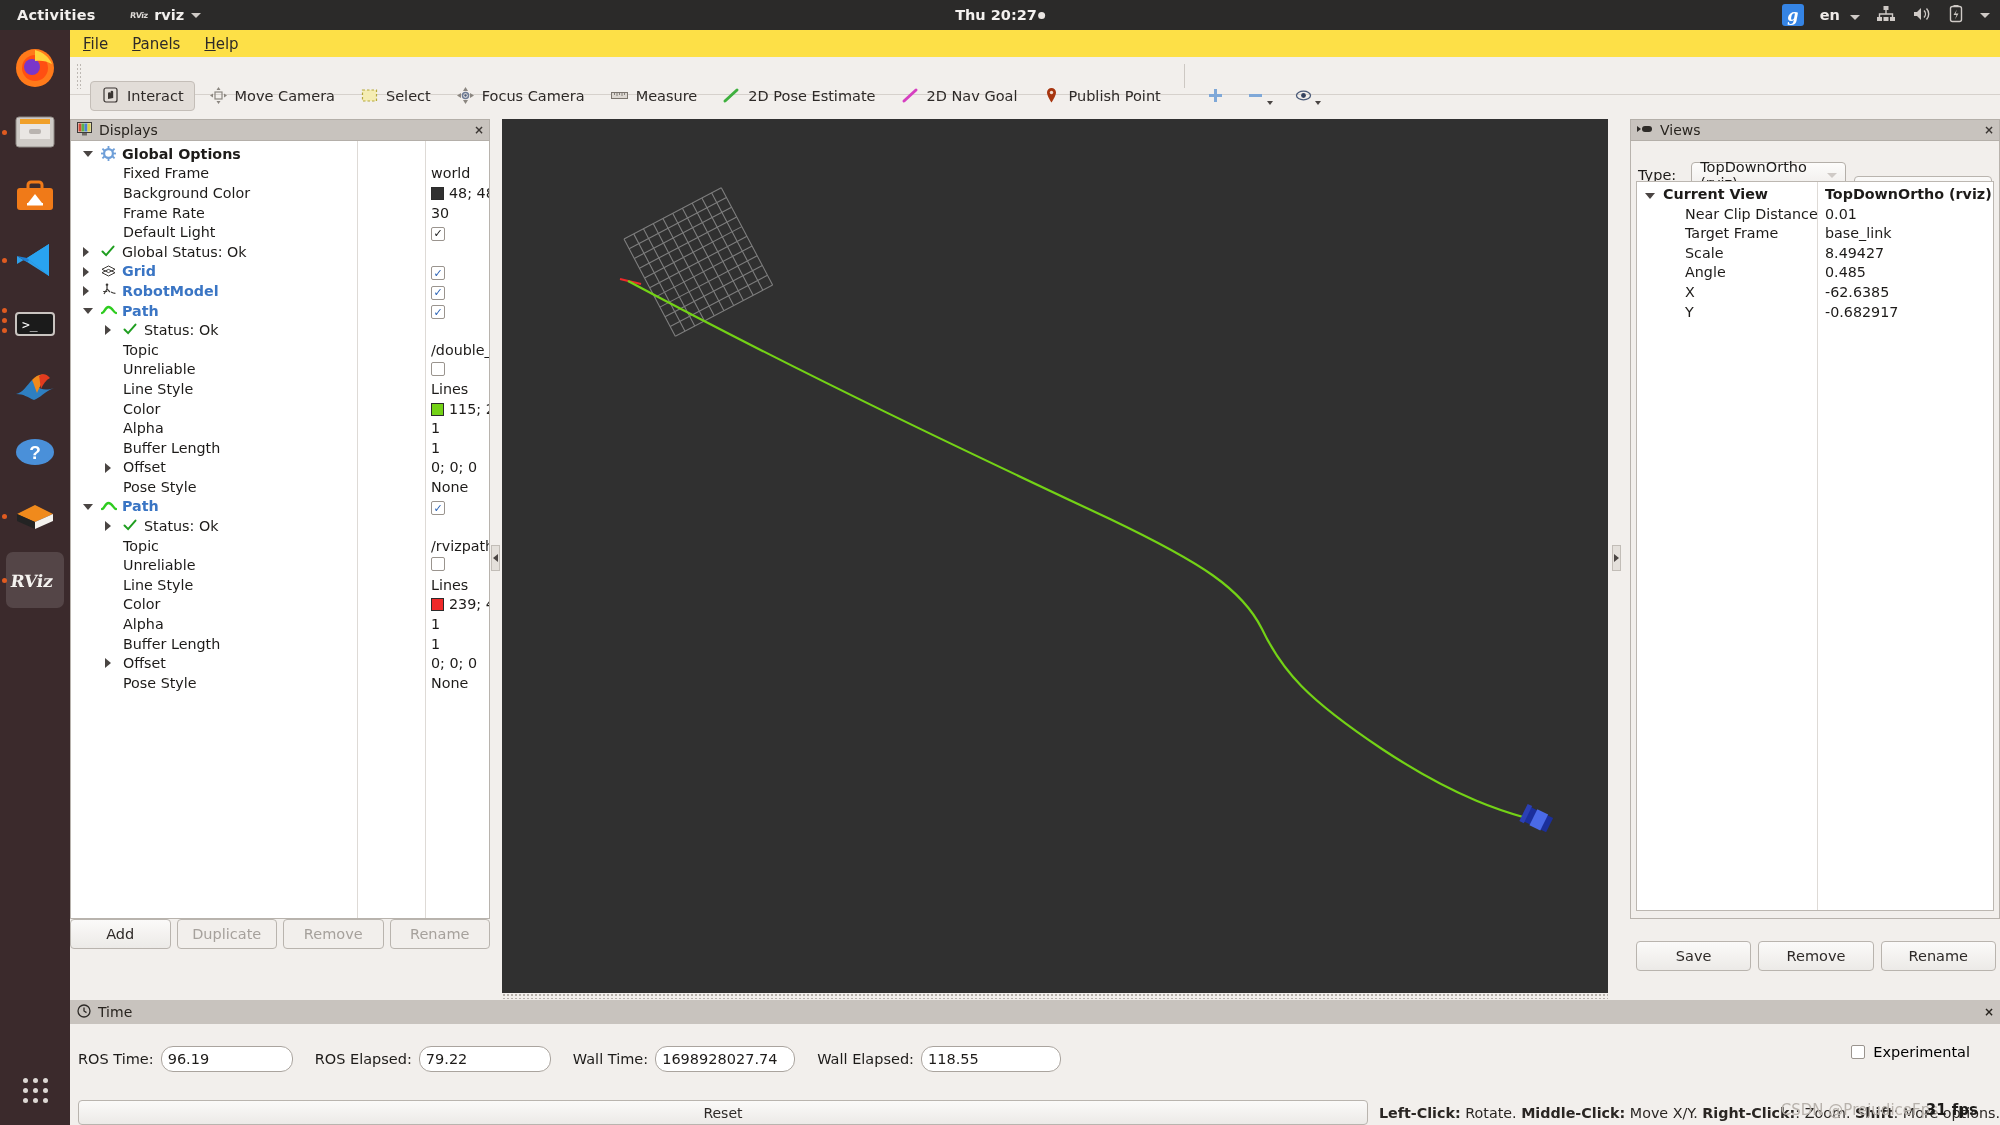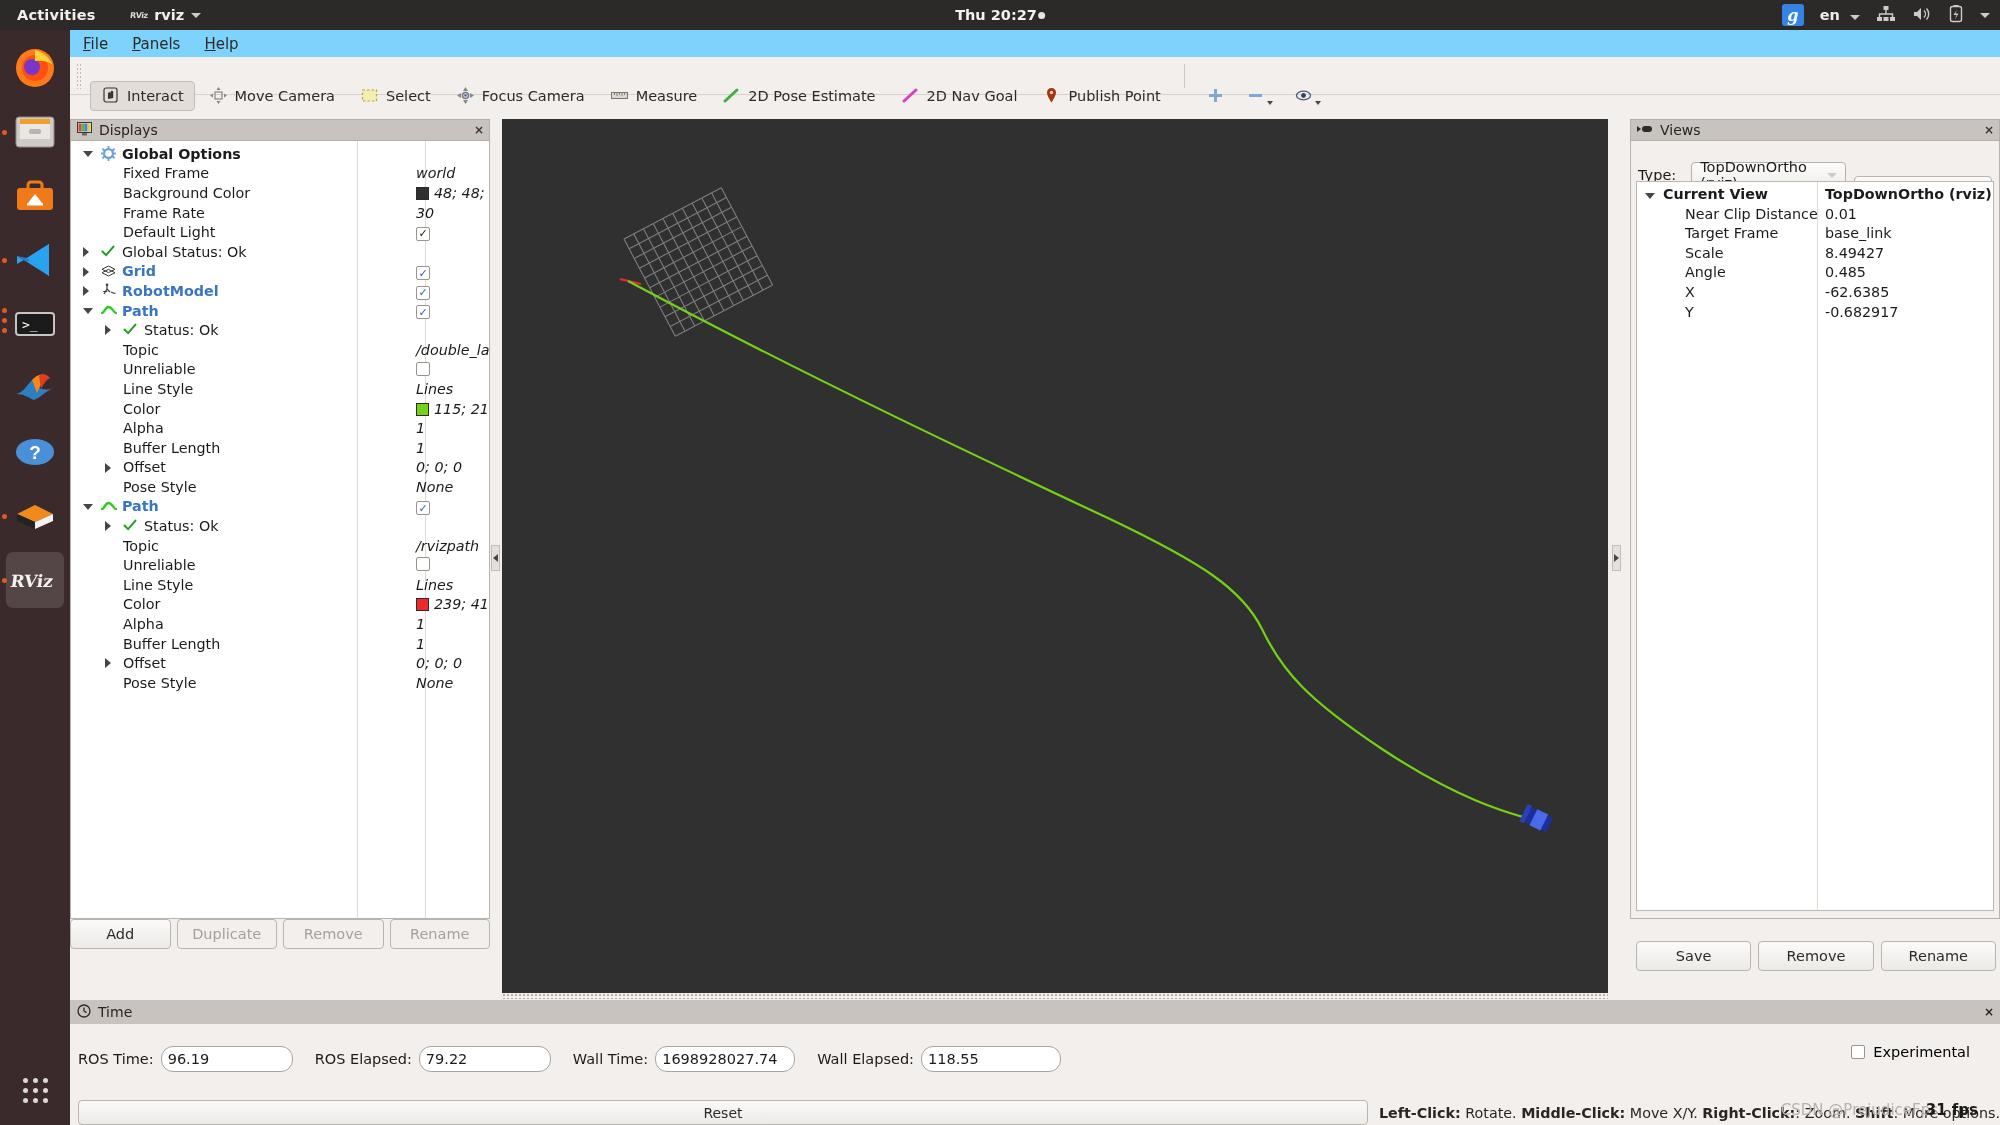--- a/index.html
+++ b/index.html
@@ -71,21 +71,21 @@
   .titlebar{
     height:28px; background:#e9e5e1; border-bottom:1px solid #cfcac5;
     display:flex;align-items:center;justify-content:center; position:relative;
     color:#3a3533; font-weight:bold; font-size:15px;
   }
   .winbtns{ position:absolute; right:10px; display:flex; gap:4px;}
   .wb{ width:16px;height:16px;background:#dcd7d2;border:1px solid #bdb7b1;border-radius:2px;
        font-size:9px;color:#4a4442;display:flex;align-items:center;justify-content:center;}
 
   .menubar{ height:27px; display:flex; align-items:center; padding-left:13px; gap:24px;
-            font-size:15px; color:#2e2a28; background:#7dd3fc;}
+            font-size:15px; color:#2e2a28; background:#fde047;}
   .menubar span u{ text-decoration:underline; }
 
   .toolbar{
     height:38px; background:#f2efec; border-bottom:1px solid #d6d1cc;
     display:flex; align-items:center; padding-left:6px; gap:3px;
   }
   .grip{ width:7px;height:26px; margin-right:4px;
     background-image:radial-gradient(#bdb8b3 1px, transparent 1px);
     background-size:3px 4px;}
   .tbtn{
@@ -111,21 +111,21 @@
   }
   .disp-body{
     position:absolute; left:0; top:22px; width:420px; height:778px;
     background:#fff; border:1px solid #b8b3ad; border-top:none; overflow:hidden;
   }
   .prop-col-line{ position:absolute; left:286px; top:0; width:1px; height:778px; background:#dedad6;}
   .prop-col-line2{ position:absolute; left:354px; top:0; width:1px; height:778px; background:#dedad6;}
   .row{ position:relative; height:19.6px; display:flex; align-items:center; font-size:14.3px; color:#1d1b19;}
   .row .arrow{ position:absolute; width:9px;height:9px;}
   .row .label{ position:absolute; white-space:nowrap;}
-  .row .value{ position:absolute; left:345px; white-space:nowrap; color:#1d1b19;font-style:italic;}
+  .row .value{ position:absolute; left:360px; white-space:nowrap; color:#1d1b19;}
   .row .topnode{ font-weight:bold; color:#3a75c4;}
   .tri{ width:0;height:0;border-left:5px solid transparent;border-right:5px solid transparent;border-top:6px solid #4a4543;}
   .tri-r{ width:0;height:0;border-top:5px solid transparent;border-bottom:5px solid transparent;border-left:6px solid #4a4543;}
   .cbx{ width:14px;height:14px;border:1px solid #9a948e;background:#fff;border-radius:2px;
         display:inline-flex;align-items:center;justify-content:center;font-size:11px;line-height:1;}
   .cbx.on{ color:#2a62b5; }
   .cbx.on.black{ color:#111; }
   .swatch{ width:13px;height:13px;border:1px solid #2b2b2b; display:inline-block; vertical-align:-2px; margin-right:5px;}
 
   .disp-buttons{

